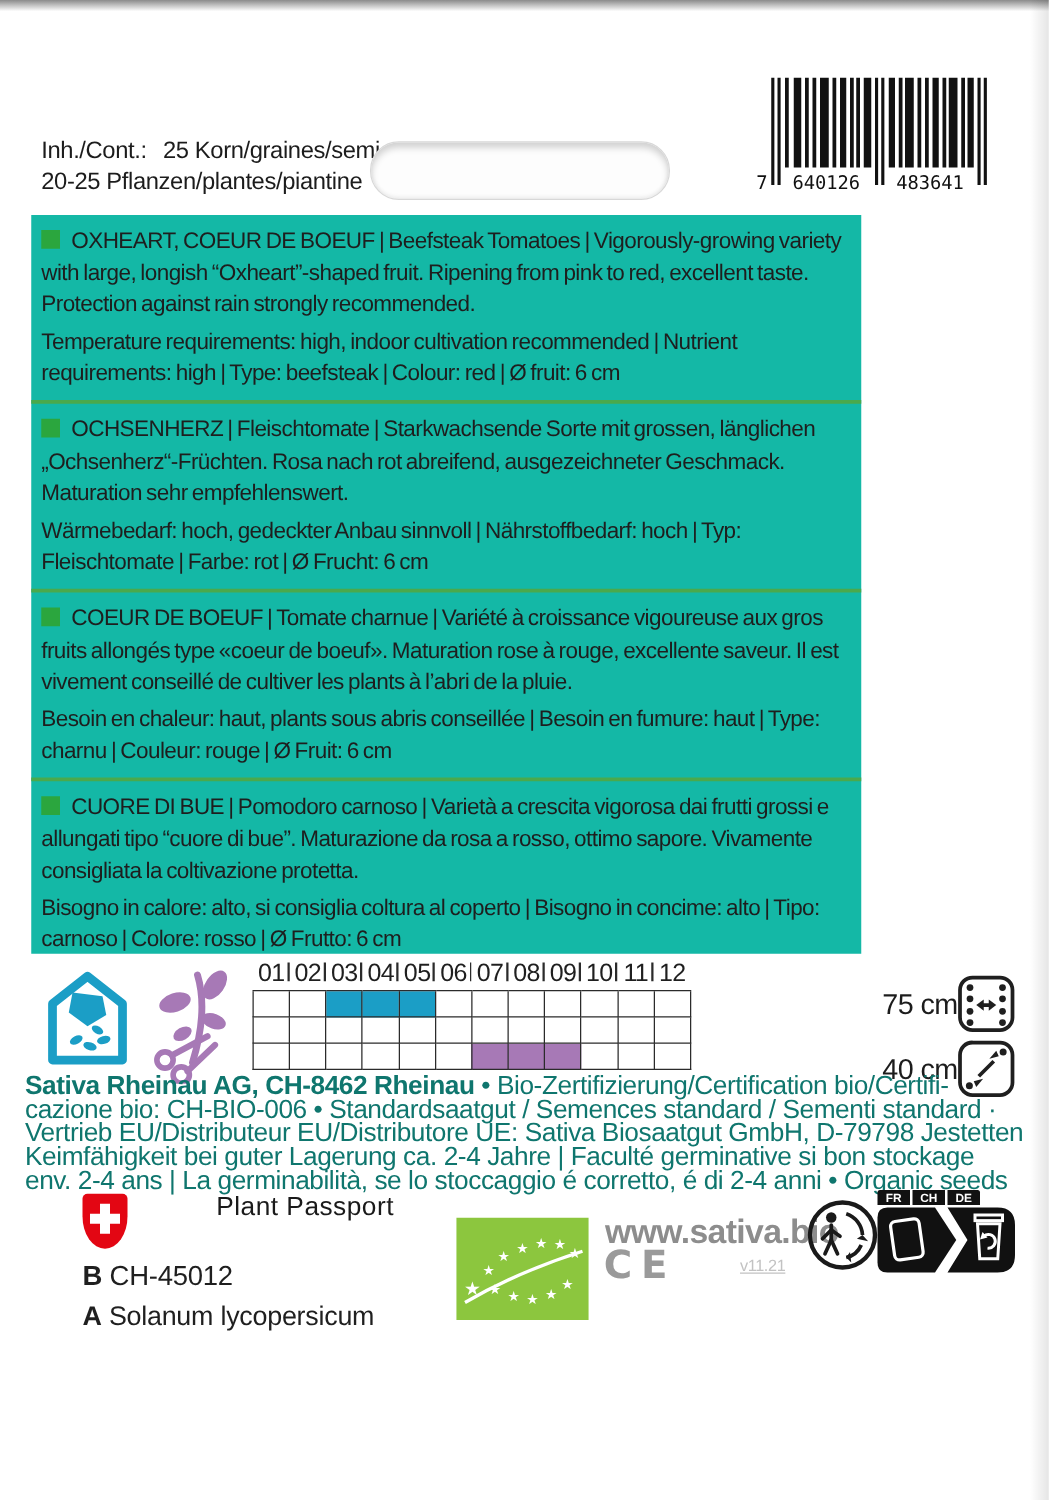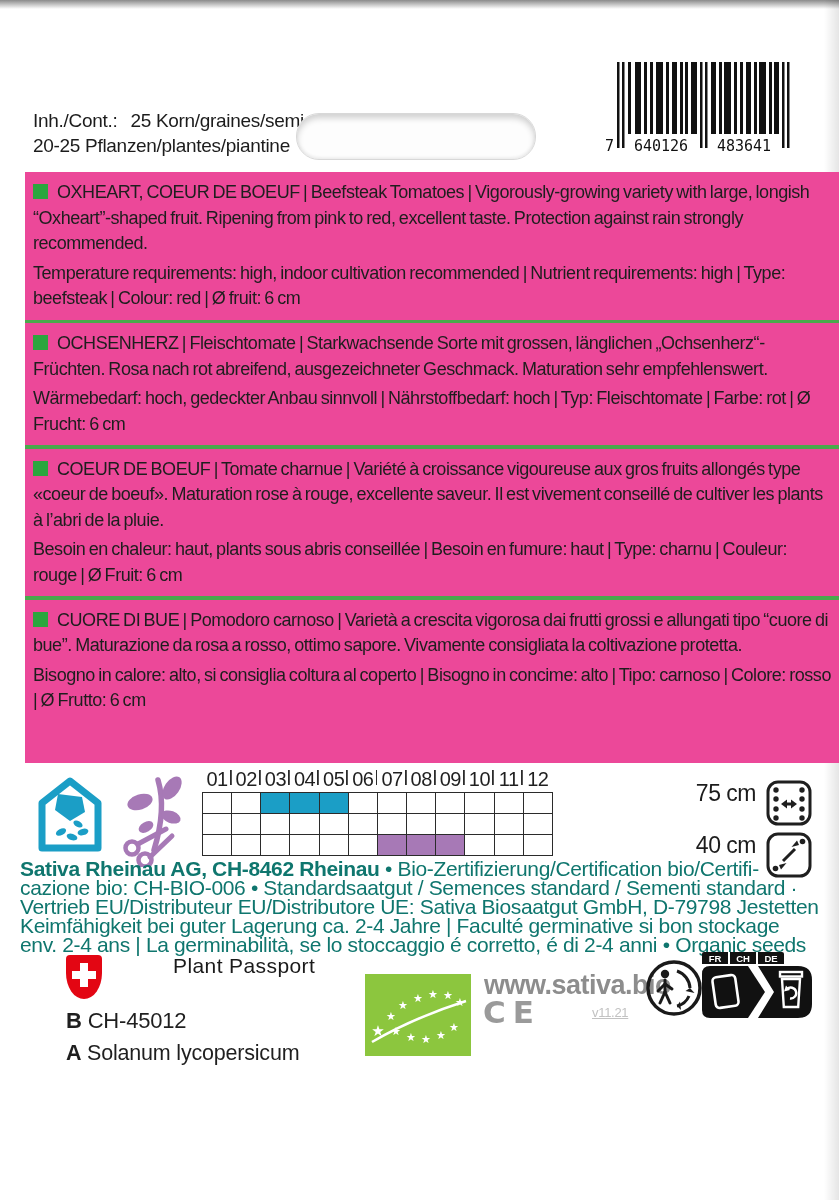--- a/index.html
+++ b/index.html
@@ -17,42 +17,42 @@
   .contents{position:absolute;left:33px;top:108px;font-size:19px;line-height:25px;
     letter-spacing:-0.3px;color:#1c1c1c;}
   .contents .val{margin-left:13px;}
   .hang-slot{position:absolute;left:296px;top:113px;width:238px;height:45px;
     border-radius:23px;background:#fdfdfd;border:1px solid #d8d8d8;
     box-shadow:inset 0 4px 6px rgba(0,0,0,0.18), inset 0 -2px 3px rgba(0,0,0,0.05);}
   .barcode{position:absolute;left:605px;top:62px;}
   .barcode text{font-family:"DejaVu Sans Mono","Liberation Mono",monospace;font-size:15px;fill:#111;}
 
   
-  .panel{position:absolute;left:25px;top:172px;width:815px;height:591px;background:#ec4899;}
+  .panel{position:absolute;left:25px;top:172px;width:664px;height:591px;background:#14b8a6;}
   .vblock{padding:8px 6px 8px 8px;}
   .vblock p{margin:0;font-size:18px;line-height:25.5px;letter-spacing:-0.45px;word-spacing:-1.2px;color:#1e1e1e;}
   .vblock .desc{margin-bottom:4px;}
   .vblock b{font-weight:400;}
   .bullet{display:inline-block;width:15px;height:15px;background:#2ba63e;margin-right:9px;transform:translateY(1px);}
   .divider{height:3.5px;background:#4aa94c;}
 
   
   .cal{position:absolute;left:202px;top:766px;width:351px;border-collapse:collapse;table-layout:fixed;}
   .cal th{height:24px;font-size:20px;font-weight:400;letter-spacing:-0.5px;color:#1f1f1f;
     border-bottom:1.8px solid #2b2b2b;
     background-image:linear-gradient(#2b2b2b,#2b2b2b);background-repeat:no-repeat;
     background-size:1.8px 15px;background-position:right 4px;}
   .cal th:last-child{background-image:none;}
   .cal td{height:18px;border:1.8px solid #2b2b2b;}
 
   .legend-icons{position:absolute;left:34px;top:772px;}
 
   
   .spacing{position:absolute;left:640px;top:780px;width:172px;display:flex;flex-direction:column;gap:6px;}
-  .spacing .row{display:flex;justify-content:flex-end;gap:10px;height:46px;}
+  .spacing .row{display:flex;align-items:center;justify-content:flex-end;gap:0;height:46px;}
   .spacing .lbl{font-size:23px;letter-spacing:-0.5px;color:#1c1c1c;}
 
   
   .company{position:absolute;left:20px;top:859px;font-size:21px;line-height:19px;
     letter-spacing:-0.35px;color:#0f766e;white-space:nowrap;}
   .company b{font-weight:700;}
 
   
   .swiss{position:absolute;left:66px;top:955px;width:36px;height:44px;background:#e30613;
     border-radius:4px 4px 18px 18px / 4px 4px 26px 26px;}

